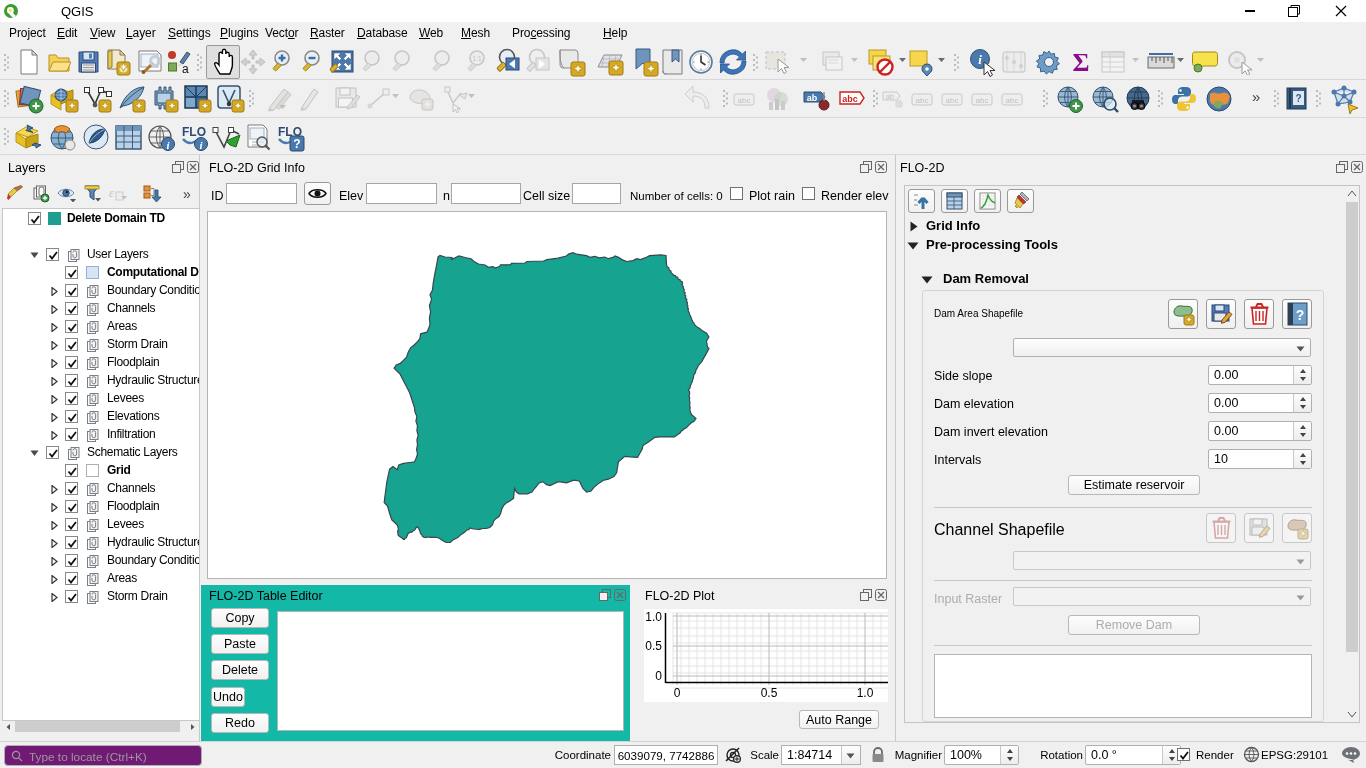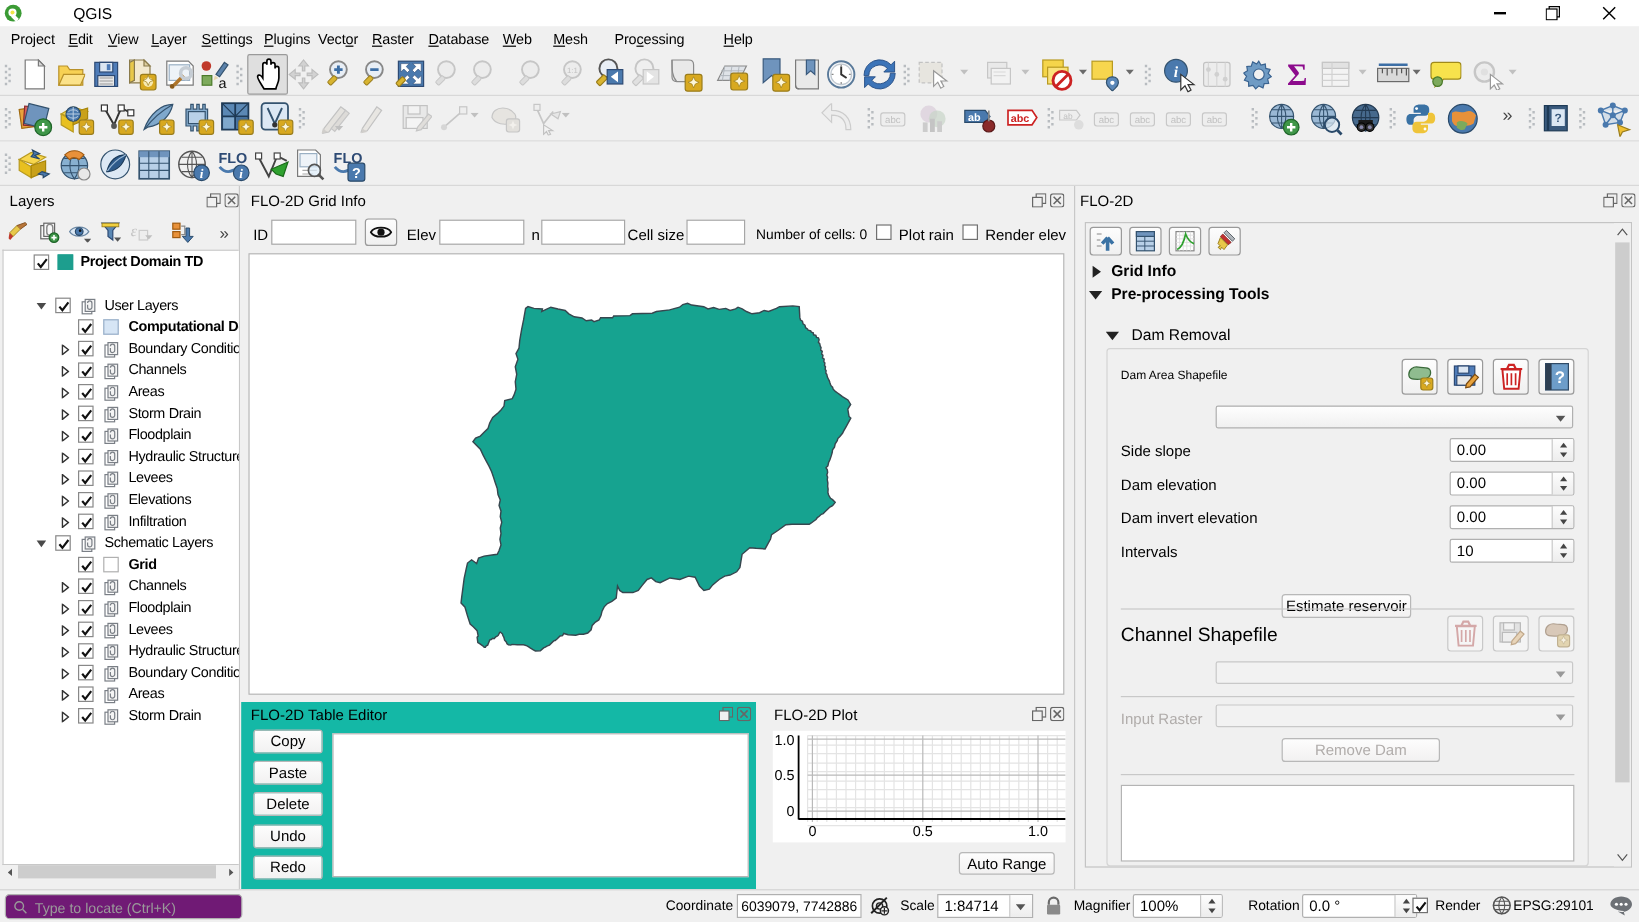--- a/index.html
+++ b/index.html
@@ -673,21 +673,21 @@
   <div style="position:absolute;left:183px;top:31px;font-size:14px;color:#444">»</div>
 
   <div style="position:absolute;left:2px;top:53px;width:197px;height:513px;background:#fff;border:1px solid #c8c8c8;border-right:none;overflow:hidden" id="tree">
 <div class="trow" style="top:1px">
         <span class="cb" style="left:25px">
           <svg width="13" height="13" viewBox="0 0 13 13">
             <path d="M2.5 6.5 L5 9.5 L10 3" fill="none" stroke="#111" stroke-width="1.8"></path>
           </svg>
         </span>
         <span class="gicon" style="left:45px;width:13px;height:13px;background:#1d9e8e;border:1px solid #1d9e8e;display:inline-block"></span>
-        <span class="lbl" style="left:64px;font-weight:bold">Project Domain TD</span>
+        <span class="lbl" style="left:64px;font-weight:bold">Delete Domain TD</span>
       </div>
 <div class="trow" style="top:37px">
         <svg class="arr" style="left:27px" width="9" height="8">
           <path d="M0.5 1.5 h8 l-4 5.5 z" fill="#4a4a4a"></path>
         </svg>
         <span class="cb" style="left:43px">
           <svg width="13" height="13" viewBox="0 0 13 13">
             <path d="M2.5 6.5 L5 9.5 L10 3" fill="none" stroke="#111" stroke-width="1.8"></path>
           </svg>
         </span>
@@ -1041,21 +1041,21 @@
       <rect x="3.5" y="0.5" width="8" height="8" fill="none" stroke="#666"></rect>
       <rect x="0.5" y="3.5" width="8" height="8" fill="#f0f0f0" stroke="#666"></rect>
     </svg>
   <svg class="pbtn" style="left:413px;top:4px" viewBox="0 0 12 12">
       <rect x="0.5" y="0.5" width="11" height="11" fill="none" stroke="#666" rx="2"></rect>
       <path d="M3 3 l6 6 M9 3 l-6 6" stroke="#666" stroke-width="1.3"></path>
     </svg>
   <div class="btn" style="left:10px;top:23px;width:58px;height:20px;line-height:19px">Copy</div>
   <div class="btn" style="left:10px;top:49px;width:58px;height:20px;line-height:19px">Paste</div>
   <div class="btn" style="left:10px;top:75px;width:58px;height:20px;line-height:19px">Delete</div>
-  <div class="btn" style="left:10px;top:102px;width:58px;height:20px;line-height:19px">Undo</div>
+  <div class="btn" style="left:10px;top:102px;width:34px;height:20px;line-height:19px">Undo</div>
   <div class="btn" style="left:10px;top:128px;width:58px;height:20px;line-height:19px">Redo</div>
   <div style="position:absolute;left:76px;top:26px;width:347px;height:120px;background:#fff;border:1px solid #b4b4b4"></div>
 </div>
 <div id="plot-panel" style="position:absolute;left:636px;top:585px;width:255px;height:156px;background:#f0f0f0">
   <div class="panel-title" style="position:absolute;left:9px;top:4px">FLO-2D Plot</div>
   <svg class="pbtn" style="left:224px;top:4px" viewBox="0 0 12 12">
       <rect x="3.5" y="0.5" width="8" height="8" fill="none" stroke="#666"></rect>
       <rect x="0.5" y="3.5" width="8" height="8" fill="#f0f0f0" stroke="#666"></rect>
     </svg>
   <svg class="pbtn" style="left:239px;top:4px" viewBox="0 0 12 12">
@@ -1134,21 +1134,21 @@
     </svg>
   <div style="position:absolute;left:30px;top:63px;font-size:13px;font-weight:bold">Grid Info</div>
   <svg style="position:absolute;left:11px;top:86px" width="12" height="9">
       <path d="M0.5 1.5 h11 l-5.5 7 z" fill="#222"></path>
     </svg>
   <div style="position:absolute;left:30px;top:82px;font-size:13px;font-weight:bold">Pre-processing Tools</div>
 
   <svg style="position:absolute;left:25px;top:120px" width="12" height="9">
       <path d="M0.5 1.5 h11 l-5.5 7 z" fill="#222"></path>
     </svg>
-  <div style="position:absolute;left:47px;top:116px;font-size:13px;font-weight:normal">Dam Removal</div>
+  <div style="position:absolute;left:47px;top:116px;font-size:13px;font-weight:bold">Dam Removal</div>
   <div style="position:absolute;left:26px;top:135px;width:402px;height:432px;border:1px solid #d4d4d4;border-radius:3px;background:#f0f0f0"></div>
   <div style="position:absolute;left:38px;top:153px;font-size:10px">Dam Area Shapefile</div>
 
   <div style="position:absolute;left:272px;top:144px;width:30px;height:30px;background:linear-gradient(#fdfdfd,#f0f0f0);border:1px solid #9a9a9a;border-radius:3px"></div>
   <svg style="position:absolute;left:276px;top:148px" width="23" height="23" viewBox="0 0 23 23">
       <path d="M2 9 c0 -4 4 -7 8 -6 4 1 9 -1 10 3 1 4 -2 7 -7 7 -5 0 -11 1 -11 -4 z" fill="#8fbc8f" stroke="#3a6a3a"></path>
       <rect x="12" y="12" width="10" height="10" rx="2" fill="#d8a920" stroke="#9a7d1c"></rect>
       <path d="M17 13 l1 2.4 2.4 1 -2.4 1 -1 2.4 -1 -2.4 -2.4 -1 2.4 -1 z" fill="#fdf6d8" stroke="#9a7d1c" stroke-width="0.5"></path>
     </svg>
   <div style="position:absolute;left:310px;top:144px;width:30px;height:30px;background:linear-gradient(#fdfdfd,#f0f0f0);border:1px solid #9a9a9a;border-radius:3px"></div>
@@ -1189,21 +1189,21 @@
   <div style="position:absolute;left:38px;top:270px;font-size:12.5px">Dam invert elevation</div>
   <div class="spin" style="left:312px;top:266px">
       <span>0.00</span>
       <i></i>
     </div>
   <div style="position:absolute;left:38px;top:298px;font-size:12.5px">Intervals</div>
   <div class="spin" style="left:312px;top:294px">
       <span>10</span>
       <i></i>
     </div>
-  <div class="btn" style="left:172px;top:340px;width:108px;height:20px;line-height:19px">Estimate reservoir</div>
+  <div class="btn" style="left:172px;top:320px;width:132px;height:20px;line-height:19px">Estimate reservoir</div>
   <div style="position:absolute;left:38px;top:352px;width:378px;height:1px;background:#c8c8c8"></div>
   <div style="position:absolute;left:38px;top:366px;font-size:16px;color:#000000">Channel Shapefile</div>
   <div style="position:absolute;left:310px;top:358px;width:30px;height:30px;background:#f4f4f4;border:1px solid #c8c8c8;border-radius:3px"></div>
   <svg style="position:absolute;left:315px;top:361px" width="21" height="24" viewBox="0 0 21 24">
       <path d="M3 6 h15 l-1.5 16 h-12 z" fill="#f6f6f6" stroke="#d4a8a8" stroke-width="1.6"></path>
       <path d="M1.5 5.5 h18 M7 5 l1.5 -3 h4 l1.5 3" fill="none" stroke="#d4a8a8" stroke-width="1.8"></path>
       <path d="M7 9 v10 M10.5 9 v10 M14 9 v10" stroke="#d4a8a8" stroke-width="1.4"></path>
     </svg>
   <div style="position:absolute;left:348px;top:358px;width:30px;height:30px;background:#f4f4f4;border:1px solid #c8c8c8;border-radius:3px"></div>
   <svg style="position:absolute;left:352px;top:362px" width="23" height="23" viewBox="0 0 23 23">

